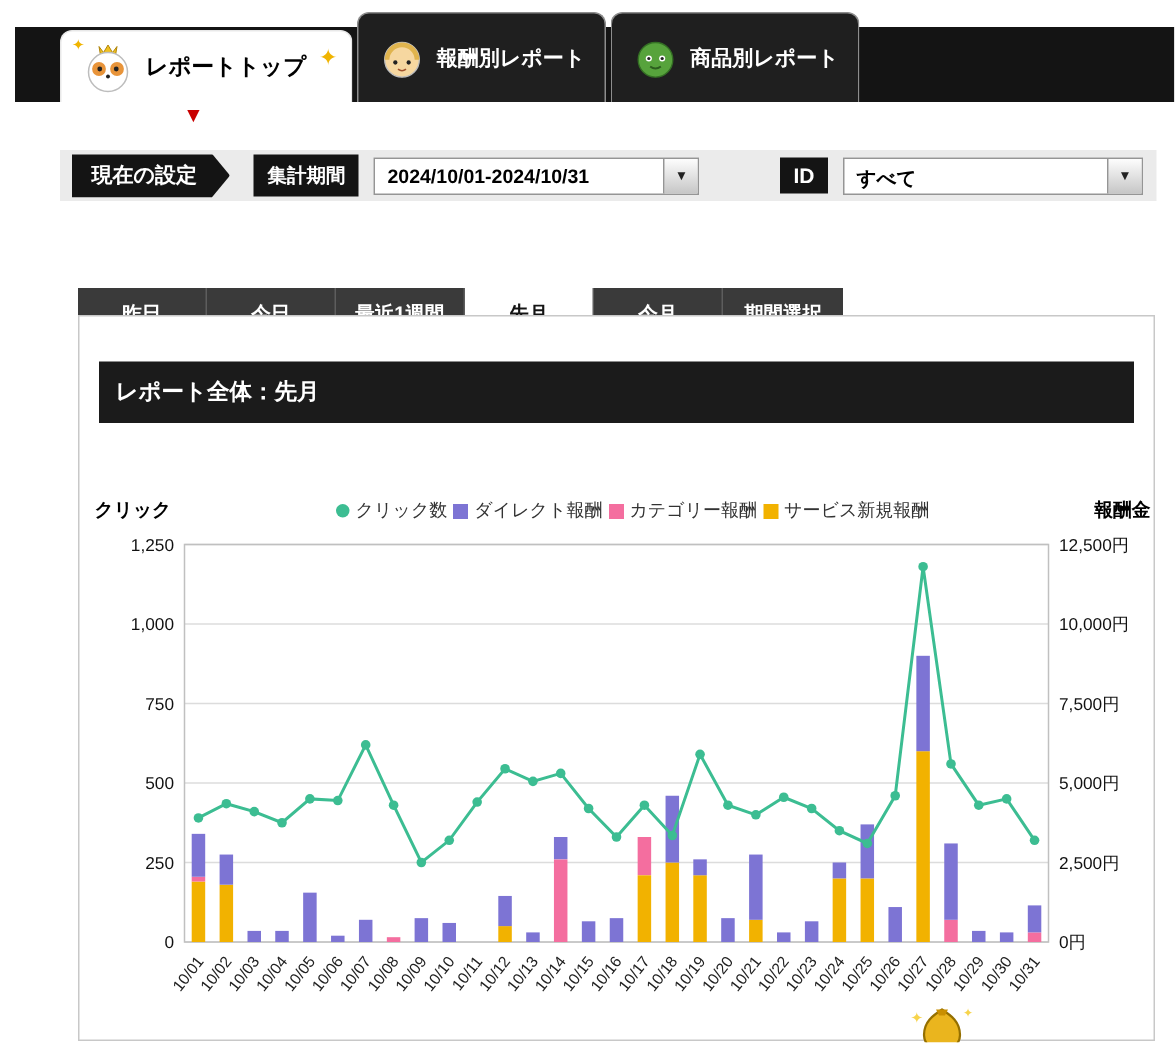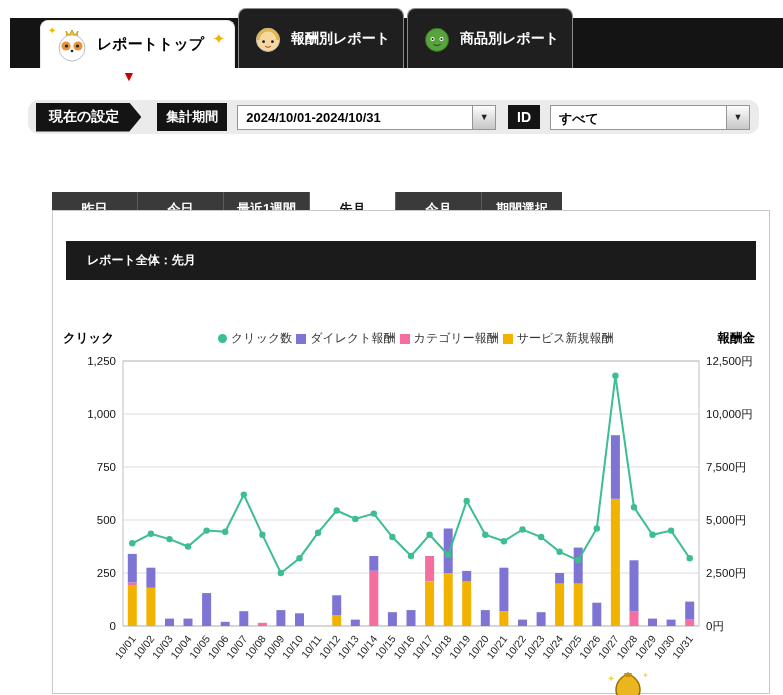--- a/index.html
+++ b/index.html
@@ -16,51 +16,51 @@
   .main-tab.active { background: #fff; color: #000; height: 48px; font-size: 15px;
                      border-color: #e8e8e8; padding-right: 30px; }
   .mascot { width: 32px; height: 32px; display: block; }
   .main-tab.active .mascot { width: 36px; height: 36px; }
   .sparkle { color: #f0b400; line-height: 1; }
   .sparkle.small { position: absolute; left: 7px; top: 5px; font-size: 10px; }
   .sparkle.big { position: absolute; right: 9px; top: 10px; font-size: 15px; }
   .active-pointer { position: absolute; left: 122px; top: 69px; color: #c80000; font-size: 14px; line-height: 1; }
 
   
-  .settings-bar { position: absolute; left: 28px; top: 100px; width: 731px; height: 34px;
-                  background: #ebebeb; display: flex; align-items: center; border-radius: 11px; }
+  .settings-bar { position: absolute; left: 40px; top: 100px; width: 731px; height: 34px;
+                  background: #ebebeb; display: flex; align-items: center; }
   .current-tag { margin-left: 8px; height: 29px; display: flex; align-items: center; background: #141414;
                  color: #fff; font-size: 14px; font-weight: bold; padding: 0 22px 0 13px;
                  clip-path: polygon(0 0, calc(100% - 12px) 0, 100% 50%, calc(100% - 12px) 100%, 0 100%); }
   .black-chip { background: #141414; color: #fff; font-size: 13px; font-weight: bold;
                 padding: 5px 9px; margin-left: 16px; white-space: nowrap; }
   .black-chip.id-chip { margin-left: auto; font-size: 14px; padding: 4px 9px; }
   .select-box { display: flex; align-items: stretch; margin-left: 10px; height: 25px; background: #fff;
                 border: 1px solid #959595; font-size: 13px; cursor: pointer; }
   .select-value { padding: 4px 8px 0 8px; flex: 1; font-weight: bold; white-space: nowrap; overflow: hidden; }
   .select-arrow { width: 23px; border-left: 1px solid #959595; background: linear-gradient(#fdfdfd, #c6c6c6);
                   display: flex; align-items: center; justify-content: center; font-size: 9px; color: #222; }
-  .select-box.period-select { width: 259px; }
+  .select-box.period-select { width: 217px; }
   .select-box.id-select { width: 200px; margin-right: 9px; }
 
   
   .period-tabs { position: absolute; left: 52px; top: 192px; display: flex; }
   .ptab { min-width: 86px; height: 34px; display: flex; align-items: center; justify-content: center;
           background: #3a3a3a; color: #fff; font-size: 13px; font-weight: bold;
           border-right: 1px solid #5d5d5d; cursor: pointer; padding: 0 8px; }
   .ptab:last-child { border-right: none; min-width: 80px; }
   .ptab.active { background: #fff; color: #141414; }
 
   
   .panel { position: absolute; left: 52px; top: 210px; width: 718px; height: 484px;
            border: 1px solid #c8c8c8; background: #fff; }
-  .report-title { margin: 30px 13px 0; background: #1b1b1b; color: #fff; font-size: 12px;
-                  font-weight: bold; padding: 11px 21px; }
-
-  .chart-head { margin: 50px 14px 0 10px; display: flex; align-items: center; }
+  .report-title { margin: 30px 13px 0; background: #1b1b1b; color: #fff; font-size: 15px;
+                  font-weight: bold; padding: 11px 11px; }
+
+  .chart-head { margin: 50px 2px 0 10px; display: flex; align-items: center; }
   .axis-title { font-size: 12.5px; font-weight: bold; color: #000; white-space: nowrap; }
   .legend { flex: 1; display: flex; justify-content: center; gap: 4px; }
   .legend-item { display: flex; align-items: center; gap: 4px; font-size: 12px; color: #333; white-space: nowrap; }
   .marker { width: 10px; height: 10px; display: inline-block; background: #999; }
   .marker.dot { width: 9px; height: 9px; border-radius: 50%; }
 
   #chart-svg { display: block; margin: 4px 0 0 6px; }
 
   .bottom-icon { position: absolute; left: 602px; top: 668px; }
 </style>

